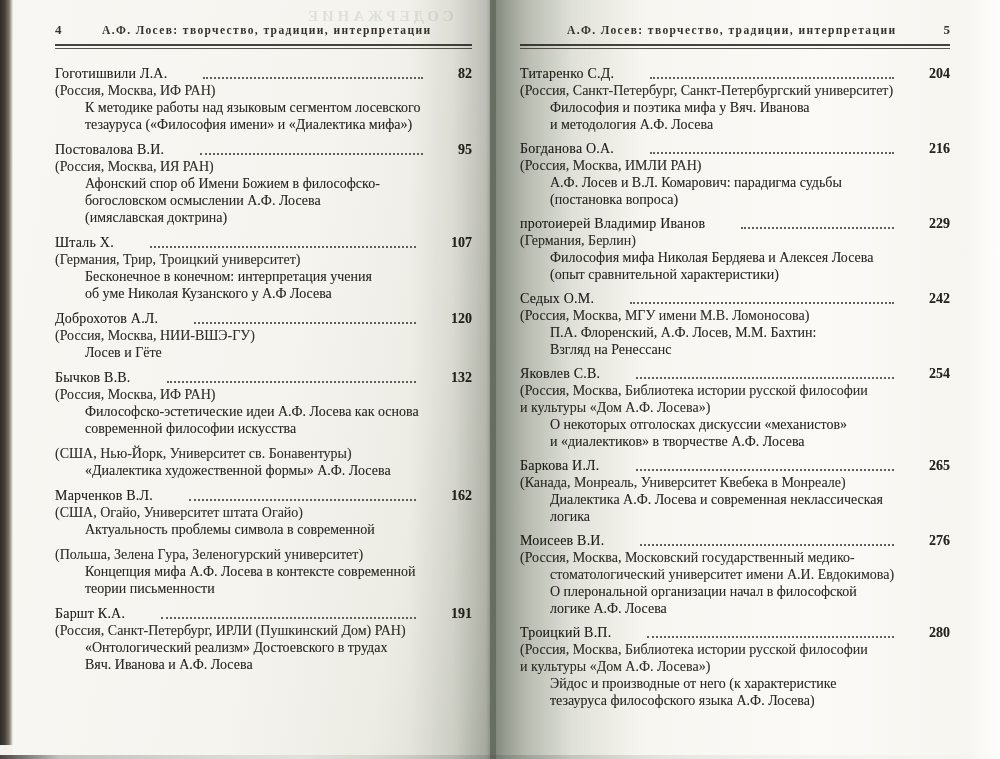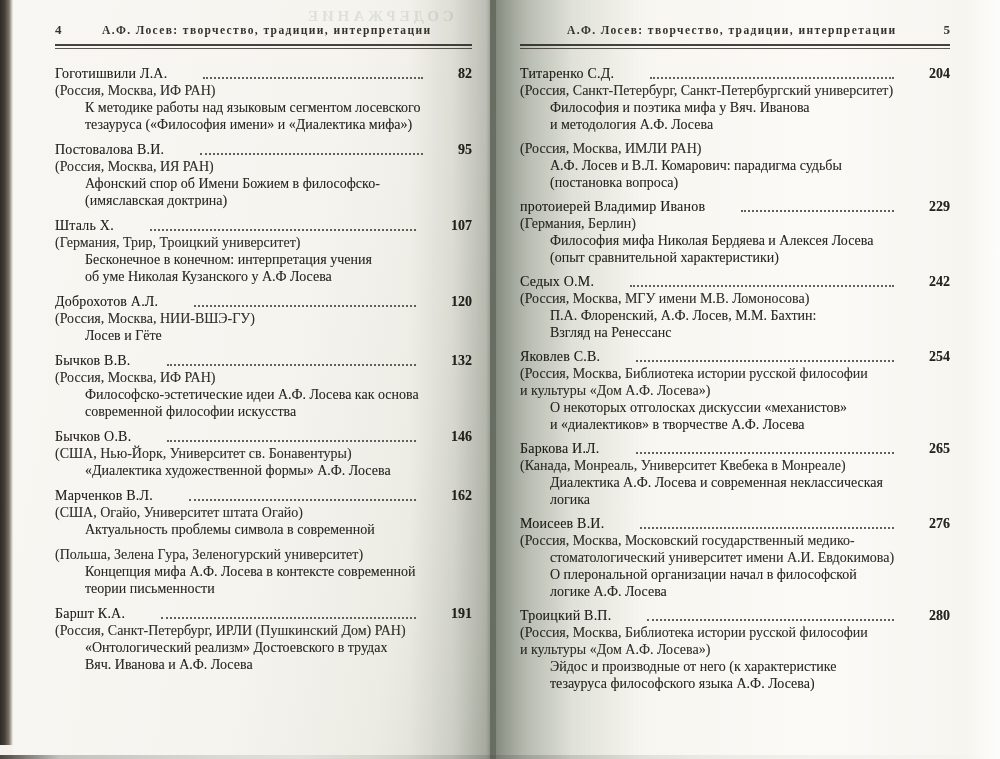--- a/index.html
+++ b/index.html
@@ -113,20 +113,21 @@
           <div class="title-line">тезауруса («Философия имени» и «Диалектика мифа»)</div>
         </div>
         <div class="toc-entry">
           <div class="name-line">
             <span class="entry-name">Постовалова В.И.</span>
             <span class="leader"></span>
             <span class="entry-page">95</span>
           </div>
           <div class="affil-line">(Россия, Москва, ИЯ РАН)</div>
           <div class="title-line">Афонский спор об Имени Божием в философско-</div>
+          <div class="title-line">богословском осмыслении А.Ф. Лосева</div>
           <div class="title-line">(имяславская доктрина)</div>
         </div>
         <div class="toc-entry">
           <div class="name-line">
             <span class="entry-name">Шталь Х.</span>
             <span class="leader"></span>
             <span class="entry-page">107</span>
           </div>
           <div class="affil-line">(Германия, Трир, Троицкий университет)</div>
           <div class="title-line">Бесконечное в конечном: интерпретация учения</div>
@@ -145,25 +146,20 @@
           <div class="name-line">
             <span class="entry-name">Бычков В.В.</span>
             <span class="leader"></span>
             <span class="entry-page">132</span>
           </div>
           <div class="affil-line">(Россия, Москва, ИФ РАН)</div>
           <div class="title-line">Философско-эстетические идеи А.Ф. Лосева как основа</div>
           <div class="title-line">современной философии искусства</div>
         </div>
         <div class="toc-entry">
-          <div class="name-line">
-            <span class="entry-name">Бычков О.В.</span>
-            <span class="leader"></span>
-            <span class="entry-page">146</span>
-          </div>
           <div class="affil-line">(США, Нью-Йорк, Университет св. Бонавентуры)</div>
           <div class="title-line">«Диалектика художественной формы» А.Ф. Лосева</div>
         </div>
         <div class="toc-entry">
           <div class="name-line">
             <span class="entry-name">Марченков В.Л.</span>
             <span class="leader"></span>
             <span class="entry-page">162</span>
           </div>
           <div class="affil-line">(США, Огайо, Университет штата Огайо)</div>
@@ -199,20 +195,25 @@
           <div class="name-line">
             <span class="entry-name">Титаренко С.Д.</span>
             <span class="leader"></span>
             <span class="entry-page">204</span>
           </div>
           <div class="affil-line">(Россия, Санкт-Петербург, Санкт-Петербургский университет)</div>
           <div class="title-line">Философия и поэтика мифа у Вяч. Иванова</div>
           <div class="title-line">и методология А.Ф. Лосева</div>
         </div>
         <div class="toc-entry">
+          <div class="name-line">
+            <span class="entry-name">Богданова О.А.</span>
+            <span class="leader"></span>
+            <span class="entry-page">216</span>
+          </div>
           <div class="affil-line">(Россия, Москва, ИМЛИ РАН)</div>
           <div class="title-line">А.Ф. Лосев и В.Л. Комарович: парадигма судьбы</div>
           <div class="title-line">(постановка вопроса)</div>
         </div>
         <div class="toc-entry">
           <div class="name-line">
             <span class="entry-name">протоиерей Владимир Иванов</span>
             <span class="leader"></span>
             <span class="entry-page">229</span>
           </div>

